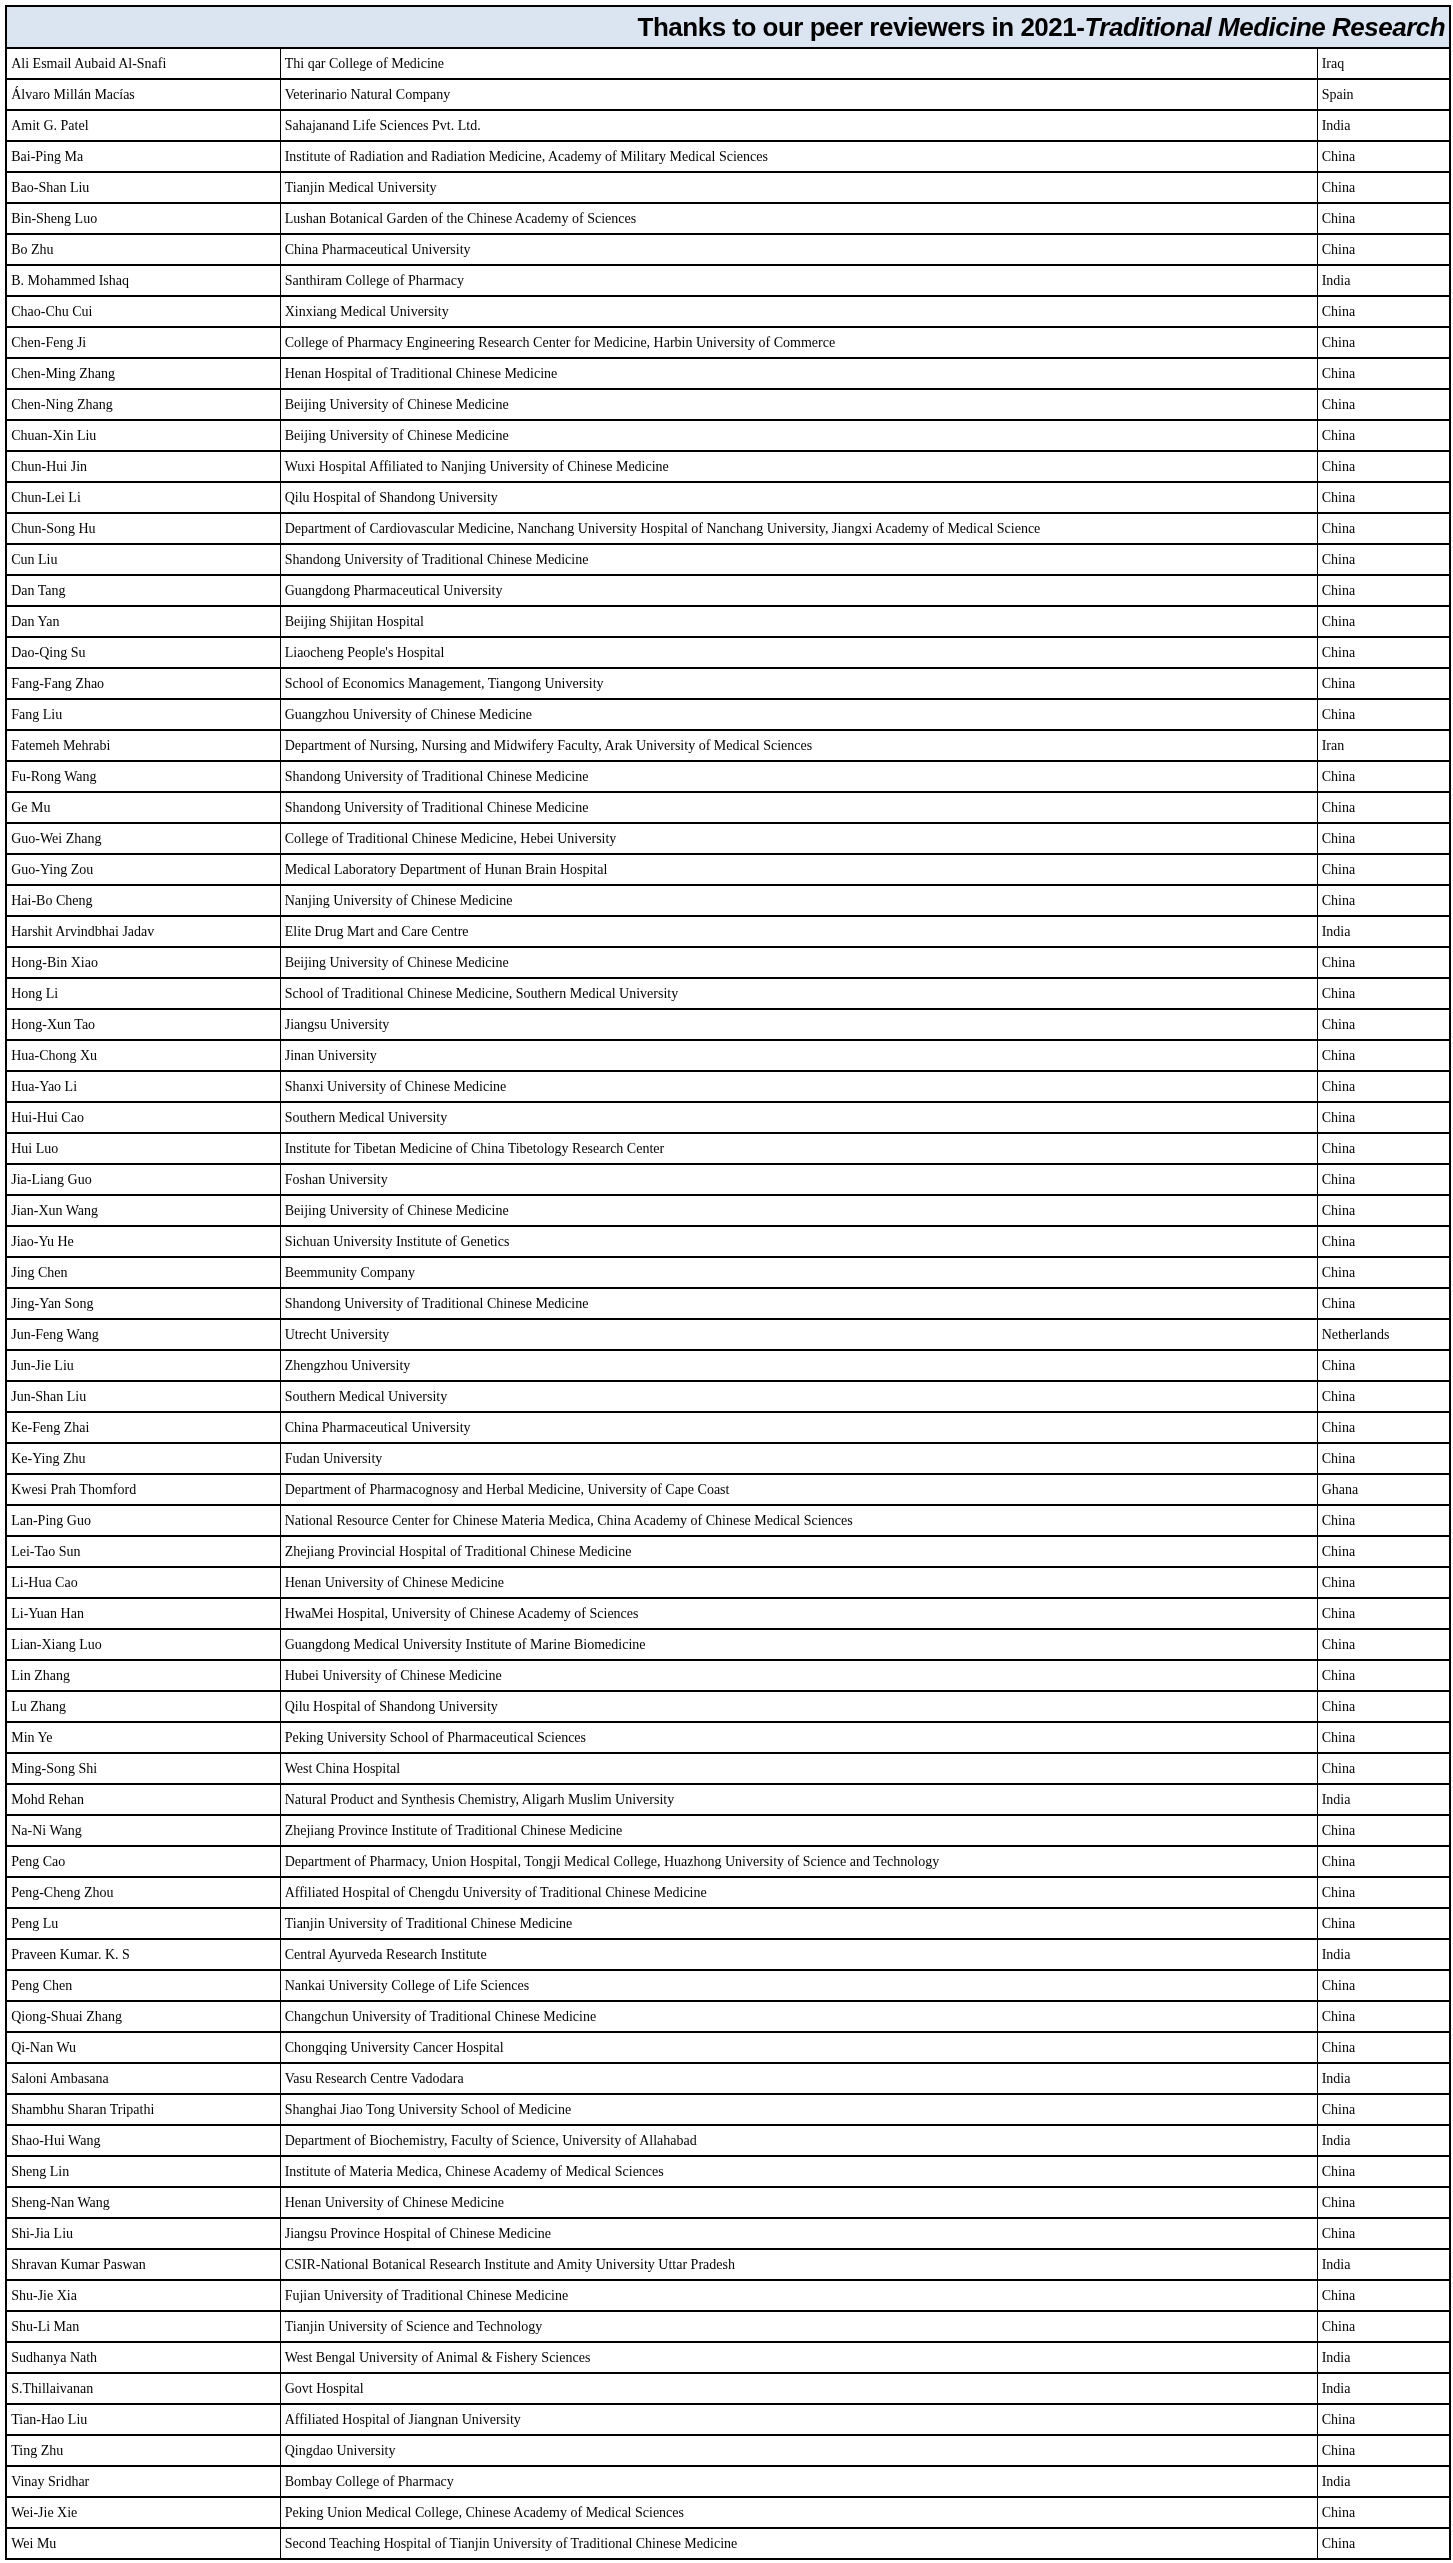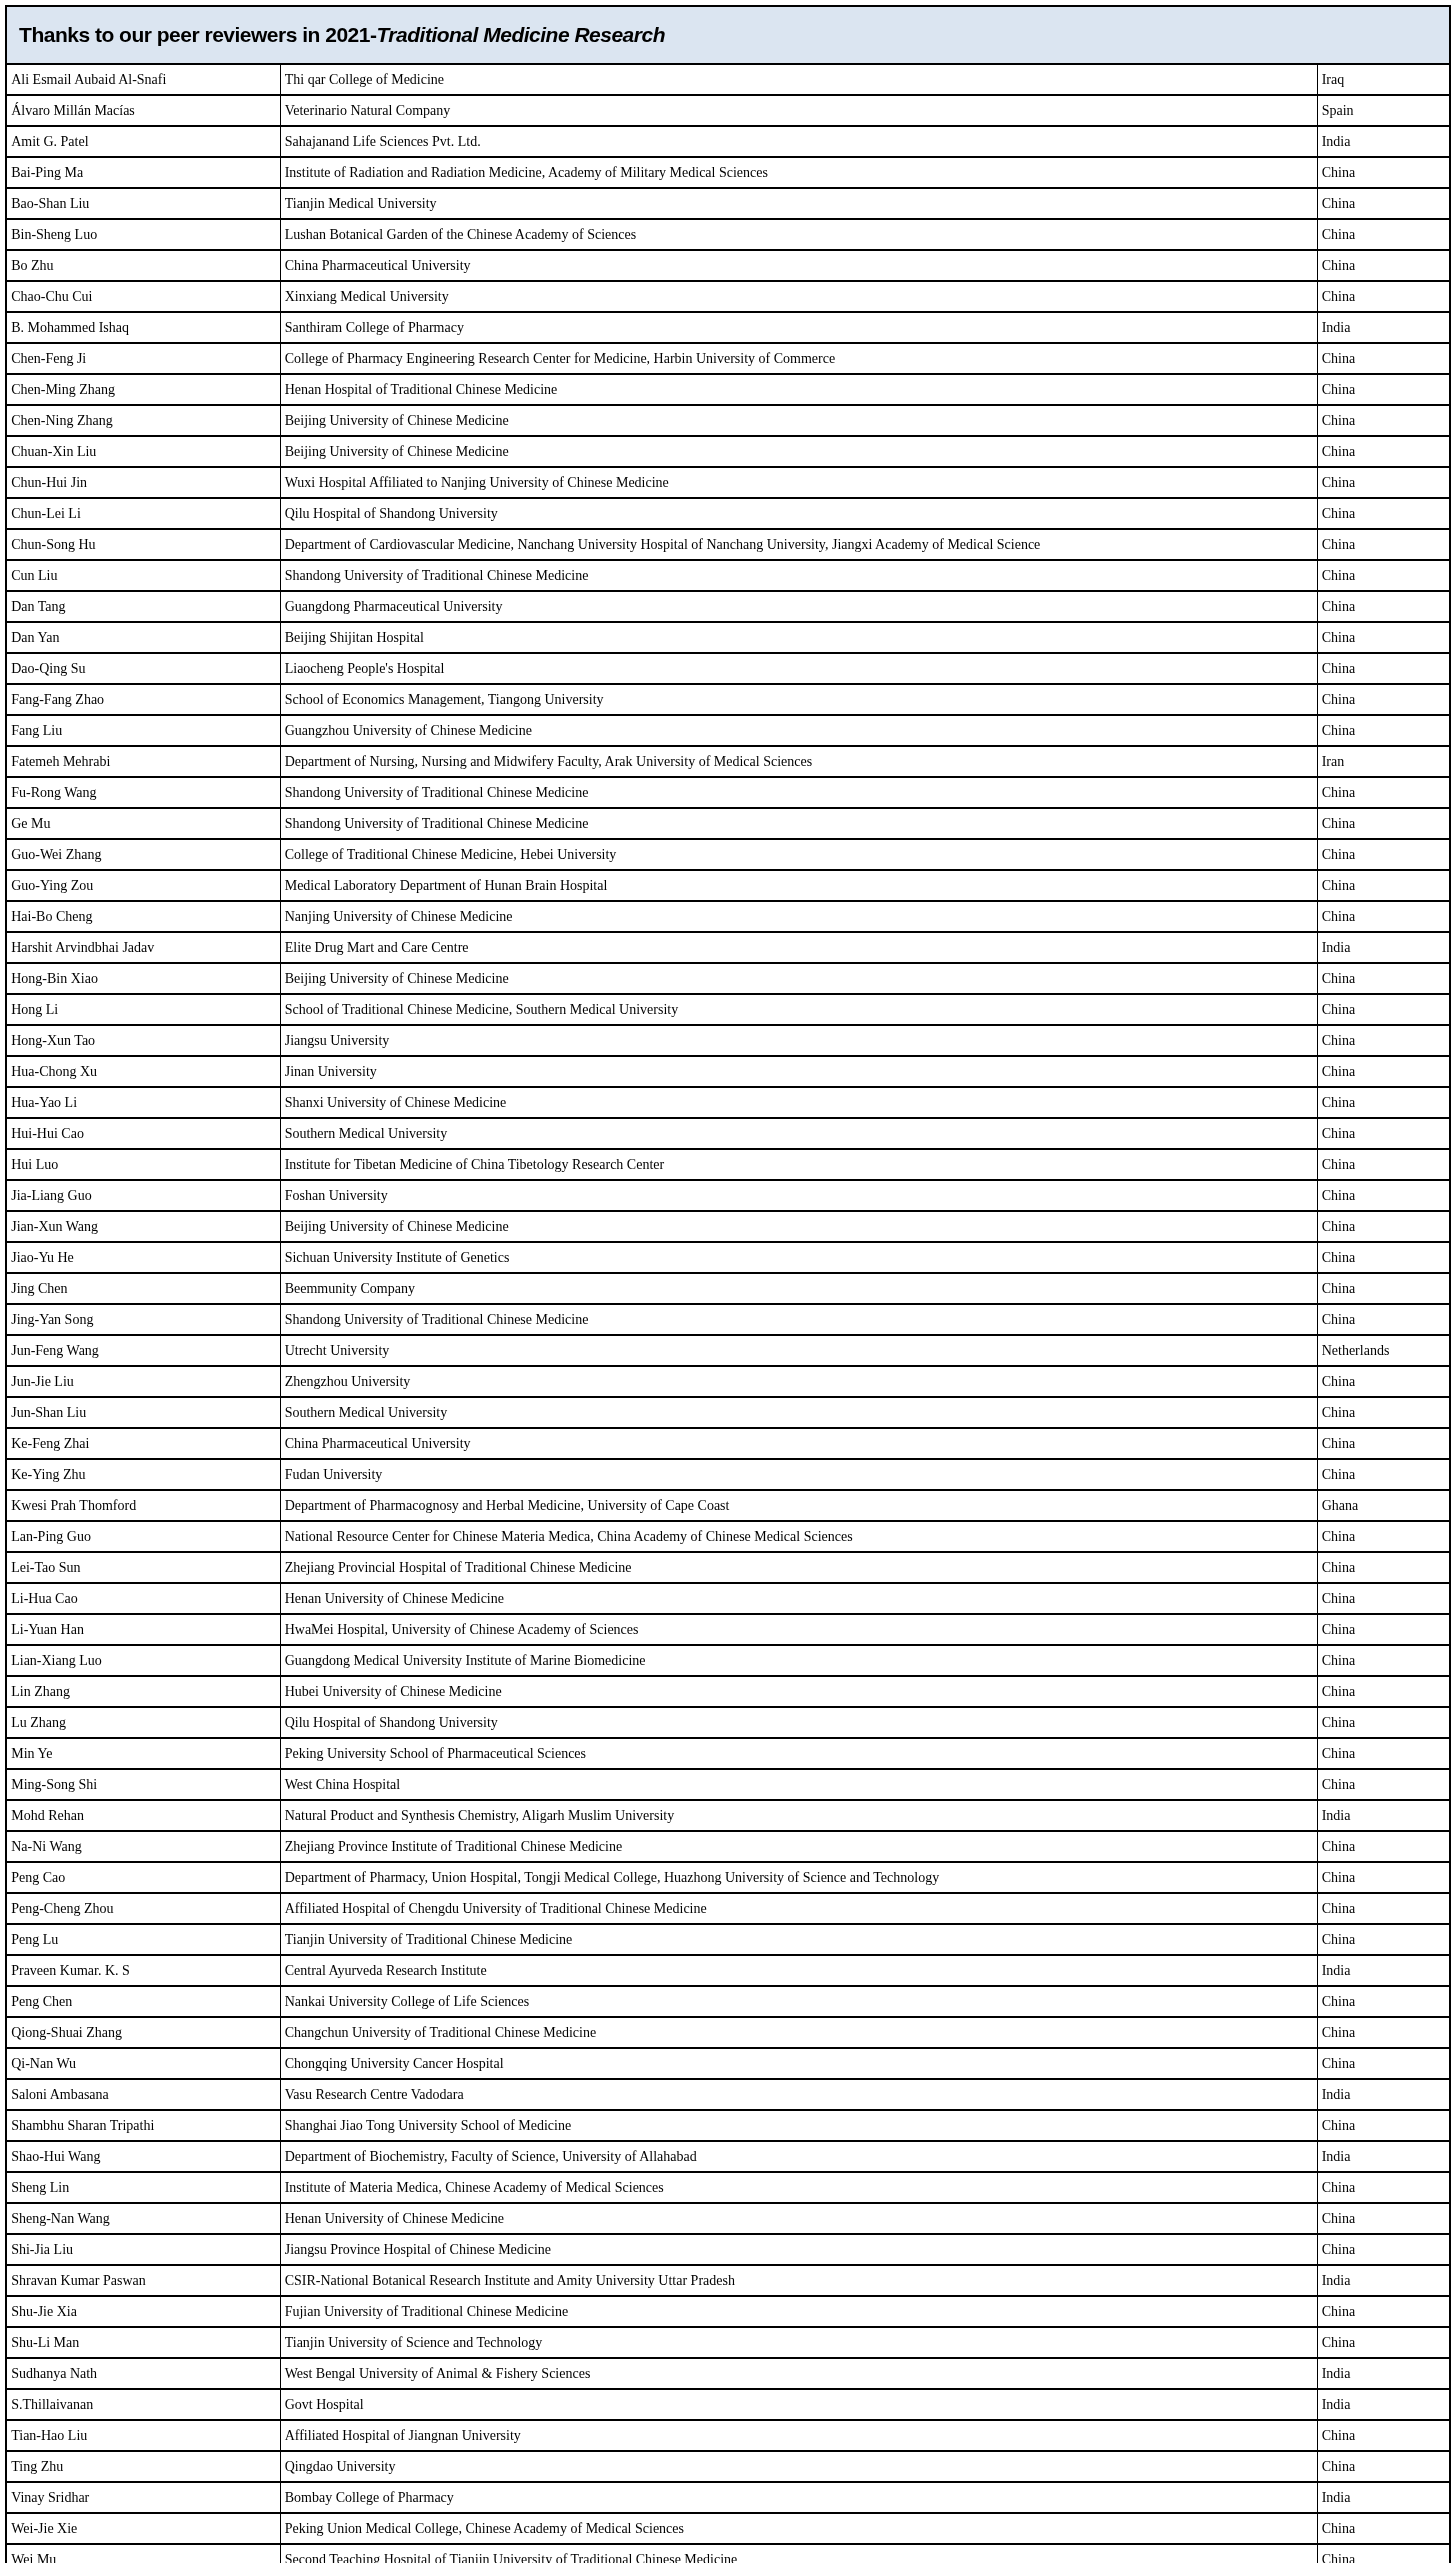--- a/index.html
+++ b/index.html
@@ -26,25 +26,25 @@
   col.c-affil   { width: 1037px; }
   col.c-country { width: 133px; }
 
   th.title-cell {
     height: 32px;
     background: #dbe5f1;
     border: 1.5px solid #000000;
     border-bottom: 2.1px solid #000000;
     font-family: "Liberation Sans", sans-serif;
     font-weight: bold;
-    font-size: 21px;
+    font-size: 26px;
     letter-spacing: -0.5px;
-    text-align: left;
+    text-align: right;
     vertical-align: middle;
-    padding: 12px;
+    padding: 4px;
   }
   th.title-cell em {
     font-style: italic;
     font-weight: bold;
   }
   td {
     height: 31px;
     box-sizing: border-box;
     border-left: 1px solid #000000;
     border-right: 1px solid #000000;
@@ -105,28 +105,28 @@
           <td>Bin-Sheng Luo</td>
           <td>Lushan Botanical Garden of the Chinese Academy of Sciences</td>
           <td>China</td>
         </tr>
         <tr>
           <td>Bo Zhu</td>
           <td>China Pharmaceutical University</td>
           <td>China</td>
         </tr>
         <tr>
+          <td>B. Mohammed Ishaq</td>
+          <td>Santhiram College of Pharmacy</td>
+          <td>India</td>
+        </tr>
+        <tr>
           <td>Chao-Chu Cui</td>
           <td>Xinxiang Medical University</td>
           <td>China</td>
-        </tr>
-        <tr>
-          <td>B. Mohammed Ishaq</td>
-          <td>Santhiram College of Pharmacy</td>
-          <td>India</td>
         </tr>
         <tr>
           <td>Chen-Feng Ji</td>
           <td>College of Pharmacy Engineering Research Center for Medicine, Harbin University of Commerce</td>
           <td>China</td>
         </tr>
         <tr>
           <td>Chen-Ming Zhang</td>
           <td>Henan Hospital of Traditional Chinese Medicine</td>
           <td>China</td>

